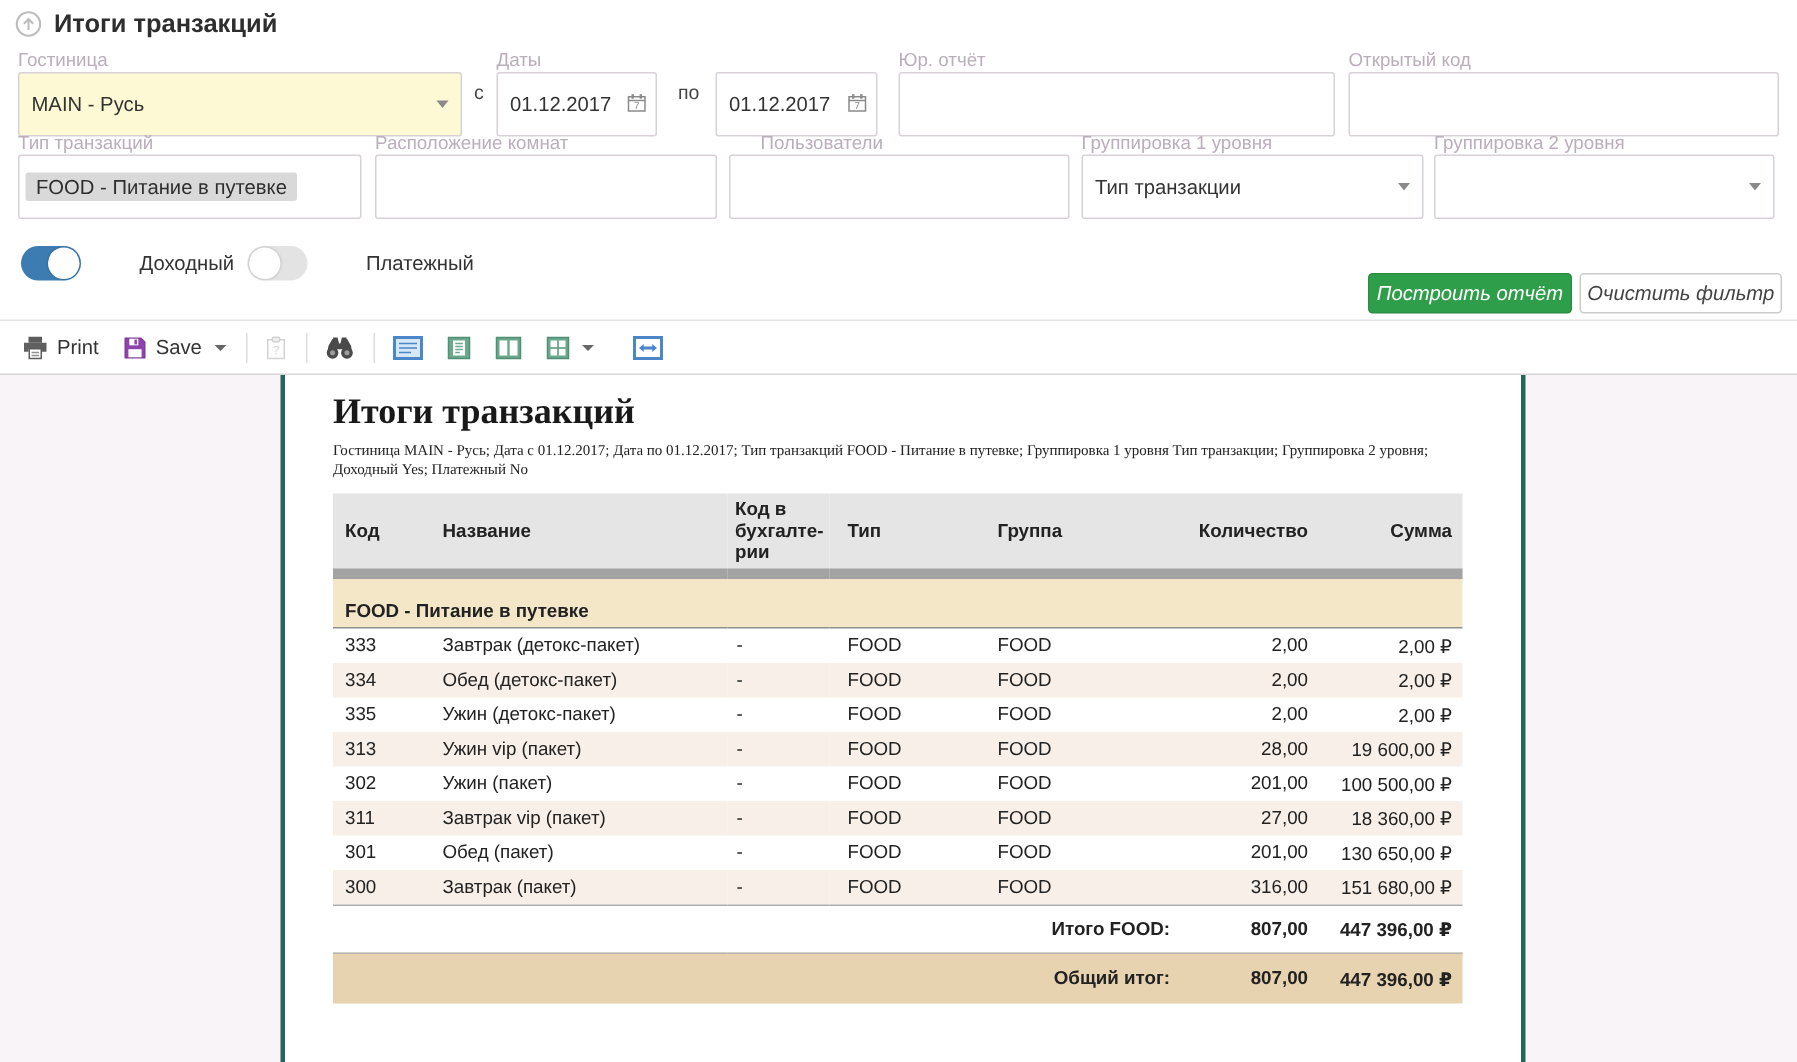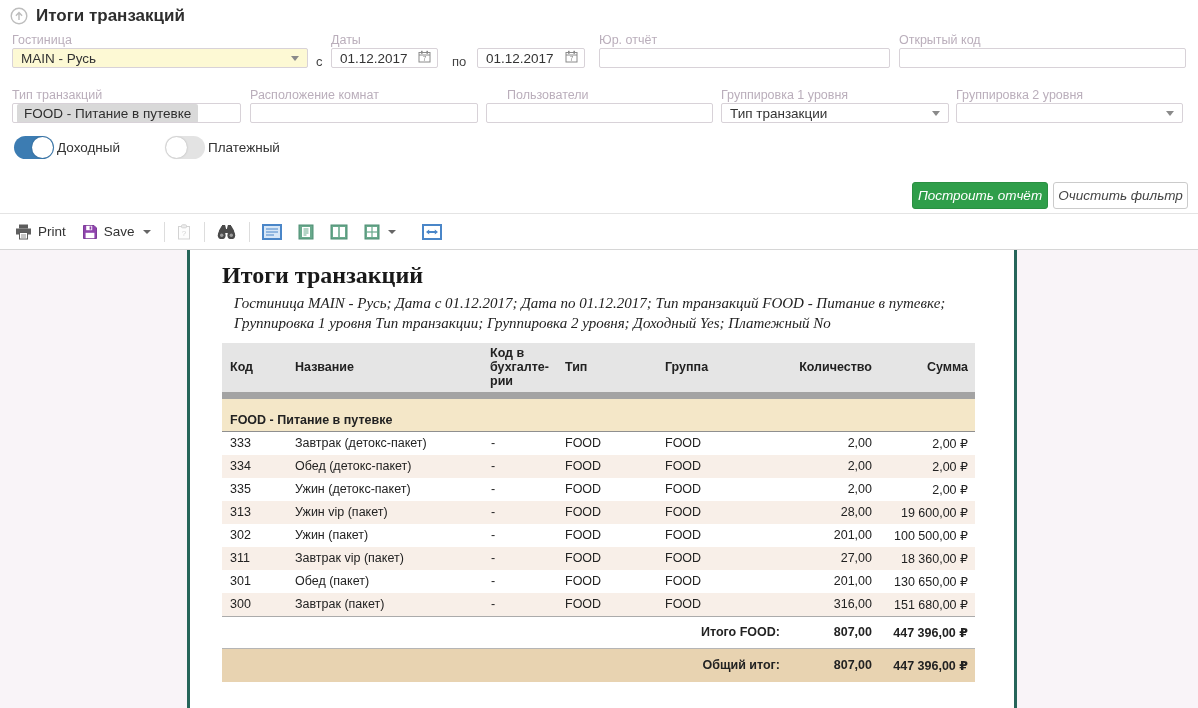--- a/index.html
+++ b/index.html
@@ -12,31 +12,31 @@
   
   .page-header { height:32px; display:flex; align-items:center; gap:8px; padding-left:10px; }
   .page-header h1 { font-size:17px; font-weight:bold; color:#2e2e2e; margin:0; }
   .collapse-btn { width:18px; height:18px; display:flex; cursor:pointer; }
 
   
   .filters { position:relative; height:181px; }
   .flabel { position:absolute; font-size:12.5px; color:#baaebb; white-space:nowrap; }
   .ftext  { position:absolute; font-size:13px; color:#444; line-height:28px; }
   .finput {
-    position:absolute; height:20px; border:1px solid #d8d2d8; border-radius:2px;
+    position:absolute; height:43px; border:1px solid #d8d2d8; border-radius:2px;
     background:#fff; font-size:13.5px; color:#333; display:flex; align-items:center;
     padding:0 8px; overflow:hidden; white-space:nowrap;
   }
   .finput.yellow { background:#fdf9d4; }
   .finput.select { justify-content:space-between; }
   .caret { width:0; height:0; border-left:4px solid transparent; border-right:4px solid transparent; border-top:5px solid #8a8a8a; flex:0 0 auto; margin-left:6px; }
   .finput.date { justify-content:space-between; padding-right:6px; }
   .chip { background:#d9d9d9; border-radius:2px; padding:2px 7px; font-size:13.5px; color:#2f2f2f; }
 
-  .toggle-group { position:absolute; top:104px; display:flex; align-items:center; }
+  .toggle-group { position:absolute; top:132px; display:flex; align-items:center;gap:36px; }
   .switch { position:relative; width:40px; height:23px; border-radius:12px; flex:0 0 auto; cursor:pointer; }
   .switch.on  { background:#3c7cb2; }
   .switch.off { background:#e3e3e3; }
   .switch .knob { position:absolute; top:1px; width:21px; height:21px; border-radius:50%; background:#fff; box-shadow:0 0 2px rgba(0,0,0,.25); }
   .switch.on  .knob { right:1px; }
   .switch.off .knob { left:1px; }
   .toggle-label { font-size:13.5px; color:#333; margin-left:3px; }
 
   .btn { position:absolute; top:150px; height:27px; border-radius:3px; display:flex; align-items:center; justify-content:center; font-size:13.5px; cursor:pointer;font-style:italic; }
   .btn-green { background:#2f9e4a; border:1px solid #2a8f42; color:#fff; }
@@ -53,21 +53,21 @@
   .tsep { width:1px; height:20px; background:#ddd; margin:0 7px 0 2px; flex:0 0 auto; }
   .tcaret { width:0; height:0; border-left:4px solid transparent; border-right:4px solid transparent; border-top:4px solid #666; margin-left:2px; }
   .gap12 { width:10px; }
 
   
   .viewer { position:relative; height:458px; background:#f9f4f8; overflow:hidden; }
   .vline { position:absolute; top:0; bottom:0; width:3px; background:#26655a; }
   .vline.left { left:187px; } .vline.right { left:1014px; }
   .report-page { position:absolute; left:190px; top:0; width:824px; height:458px; background:#fff; padding:12px 0 0 32px; }
   .r-title { font-family:"Liberation Serif", serif; font-size:24px; font-weight:bold; color:#191919; margin:0 0 5px 0; }
-  .r-sub { font-family:"Liberation Serif", serif; font-style:italic; font-size:15px; color:#222; width:748px; line-height:1.32; margin:0 0 9px 12px; }
+  .r-sub { font-family:"Liberation Serif", serif; font-size:10px; color:#222; width:748px; line-height:1.32; margin:0 0 9px 0; }
 
   table.report { border-collapse:collapse; width:753px; font-size:12.5px; color:#222; table-layout:fixed; }
   table.report th, table.report td { font-family:"Liberation Sans","DejaVu Sans",sans-serif; }
   thead th {
     background:#e5e5e5; font-weight:bold; text-align:left; vertical-align:middle;
     padding:3px 5px; line-height:1.15; border-bottom:7px solid #a3a3a3;
   }
   thead th.first { padding-left:8px; }
   thead th.col-type { padding-left:12px; }
   thead th.col-group { padding-left:7px; }

